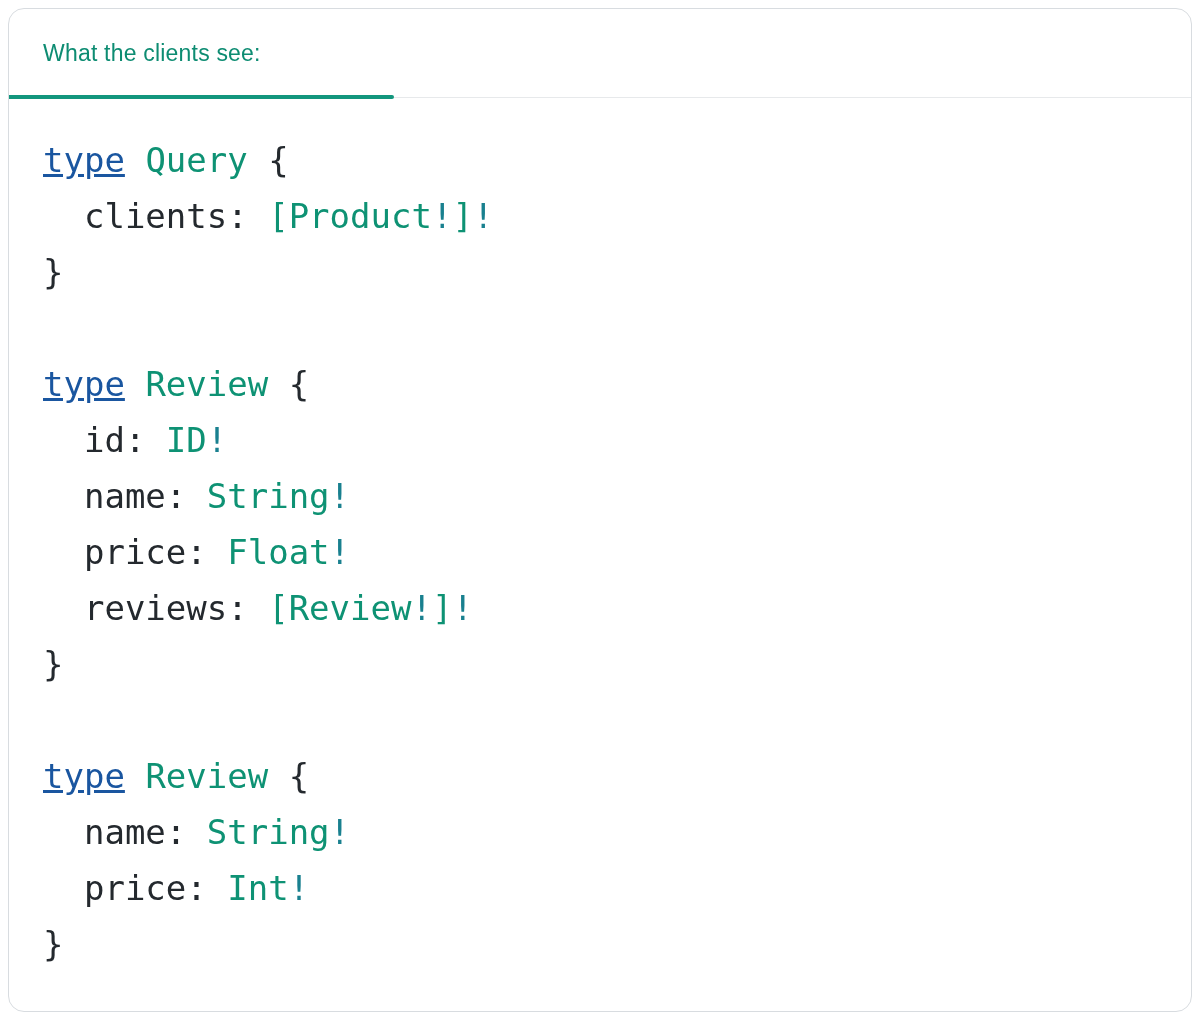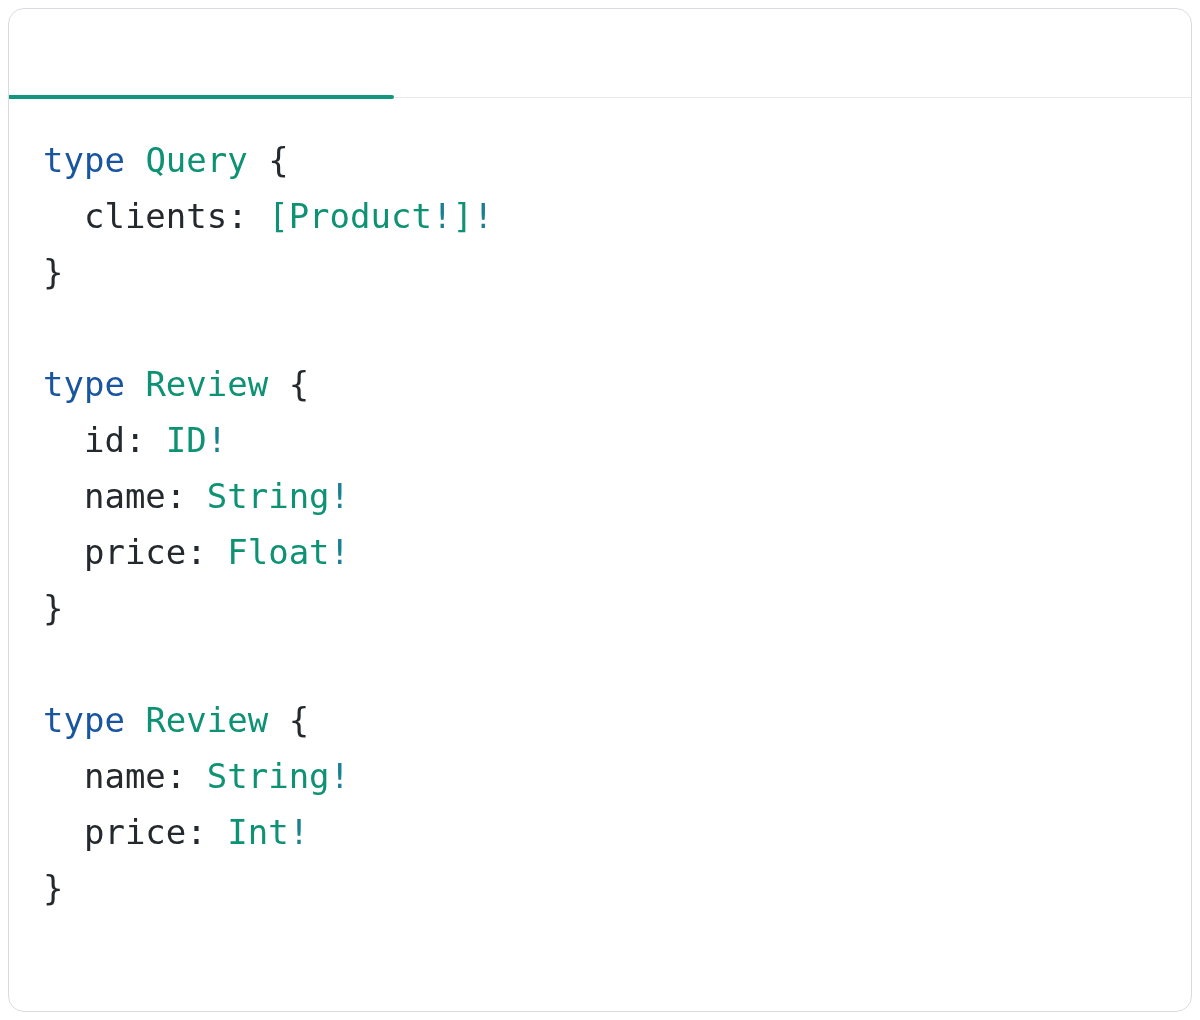--- a/index.html
+++ b/index.html
@@ -47,41 +47,45 @@
   .code {
     padding: 34px;
     font-family: "DejaVu Sans Mono", "Liberation Mono", monospace;
     font-size: 34px;
     line-height: 56px;
   }
   .code-line {
     white-space: pre;
     min-height: 56px;
   }
-  .tok-keyword  { color: var(--keyword, #1a56a0); }
+  .tok-keyword  { color: var(--keyword, #1a56a0); text-decoration: underline; }
   .tok-typename { color: var(--typename, #0e9274); }
   .tok-bang     { color: var(--bang, #19808f); }
   .tok-plain    { color: var(--plain, #24292e); }
 </style>
 </head>
 <body>
 
 <div class="card">
   <div class="card-header">
+    <div class="tab">
+      <span class="tab-label">What the clients see:</span>
+    </div>
     <div class="tab-underline"></div>
   </div>
   <div class="code">
       <div class="code-line"><span class="tok-keyword">type</span><span class="tok-plain"> </span><span class="tok-typename">Query</span><span class="tok-plain"> {</span></div>
       <div class="code-line"><span class="tok-plain">  clients: </span><span class="tok-typename">[Product</span><span class="tok-bang">!</span><span class="tok-typename">]</span><span class="tok-bang">!</span></div>
       <div class="code-line"><span class="tok-plain">}</span></div>
       <div class="code-line"></div>
       <div class="code-line"><span class="tok-keyword">type</span><span class="tok-plain"> </span><span class="tok-typename">Review</span><span class="tok-plain"> {</span></div>
       <div class="code-line"><span class="tok-plain">  id: </span><span class="tok-typename">ID</span><span class="tok-bang">!</span></div>
       <div class="code-line"><span class="tok-plain">  name: </span><span class="tok-typename">String</span><span class="tok-bang">!</span></div>
       <div class="code-line"><span class="tok-plain">  price: </span><span class="tok-typename">Float</span><span class="tok-bang">!</span></div>
+      <div class="code-line"><span class="tok-plain">  reviews: </span><span class="tok-typename">[Review</span><span class="tok-bang">!</span><span class="tok-typename">]</span><span class="tok-bang">!</span></div>
       <div class="code-line"><span class="tok-plain">}</span></div>
       <div class="code-line"></div>
       <div class="code-line"><span class="tok-keyword">type</span><span class="tok-plain"> </span><span class="tok-typename">Review</span><span class="tok-plain"> {</span></div>
       <div class="code-line"><span class="tok-plain">  name: </span><span class="tok-typename">String</span><span class="tok-bang">!</span></div>
       <div class="code-line"><span class="tok-plain">  price: </span><span class="tok-typename">Int</span><span class="tok-bang">!</span></div>
       <div class="code-line"><span class="tok-plain">}</span></div>
     </div>
 </div>
 
 </body></html>

